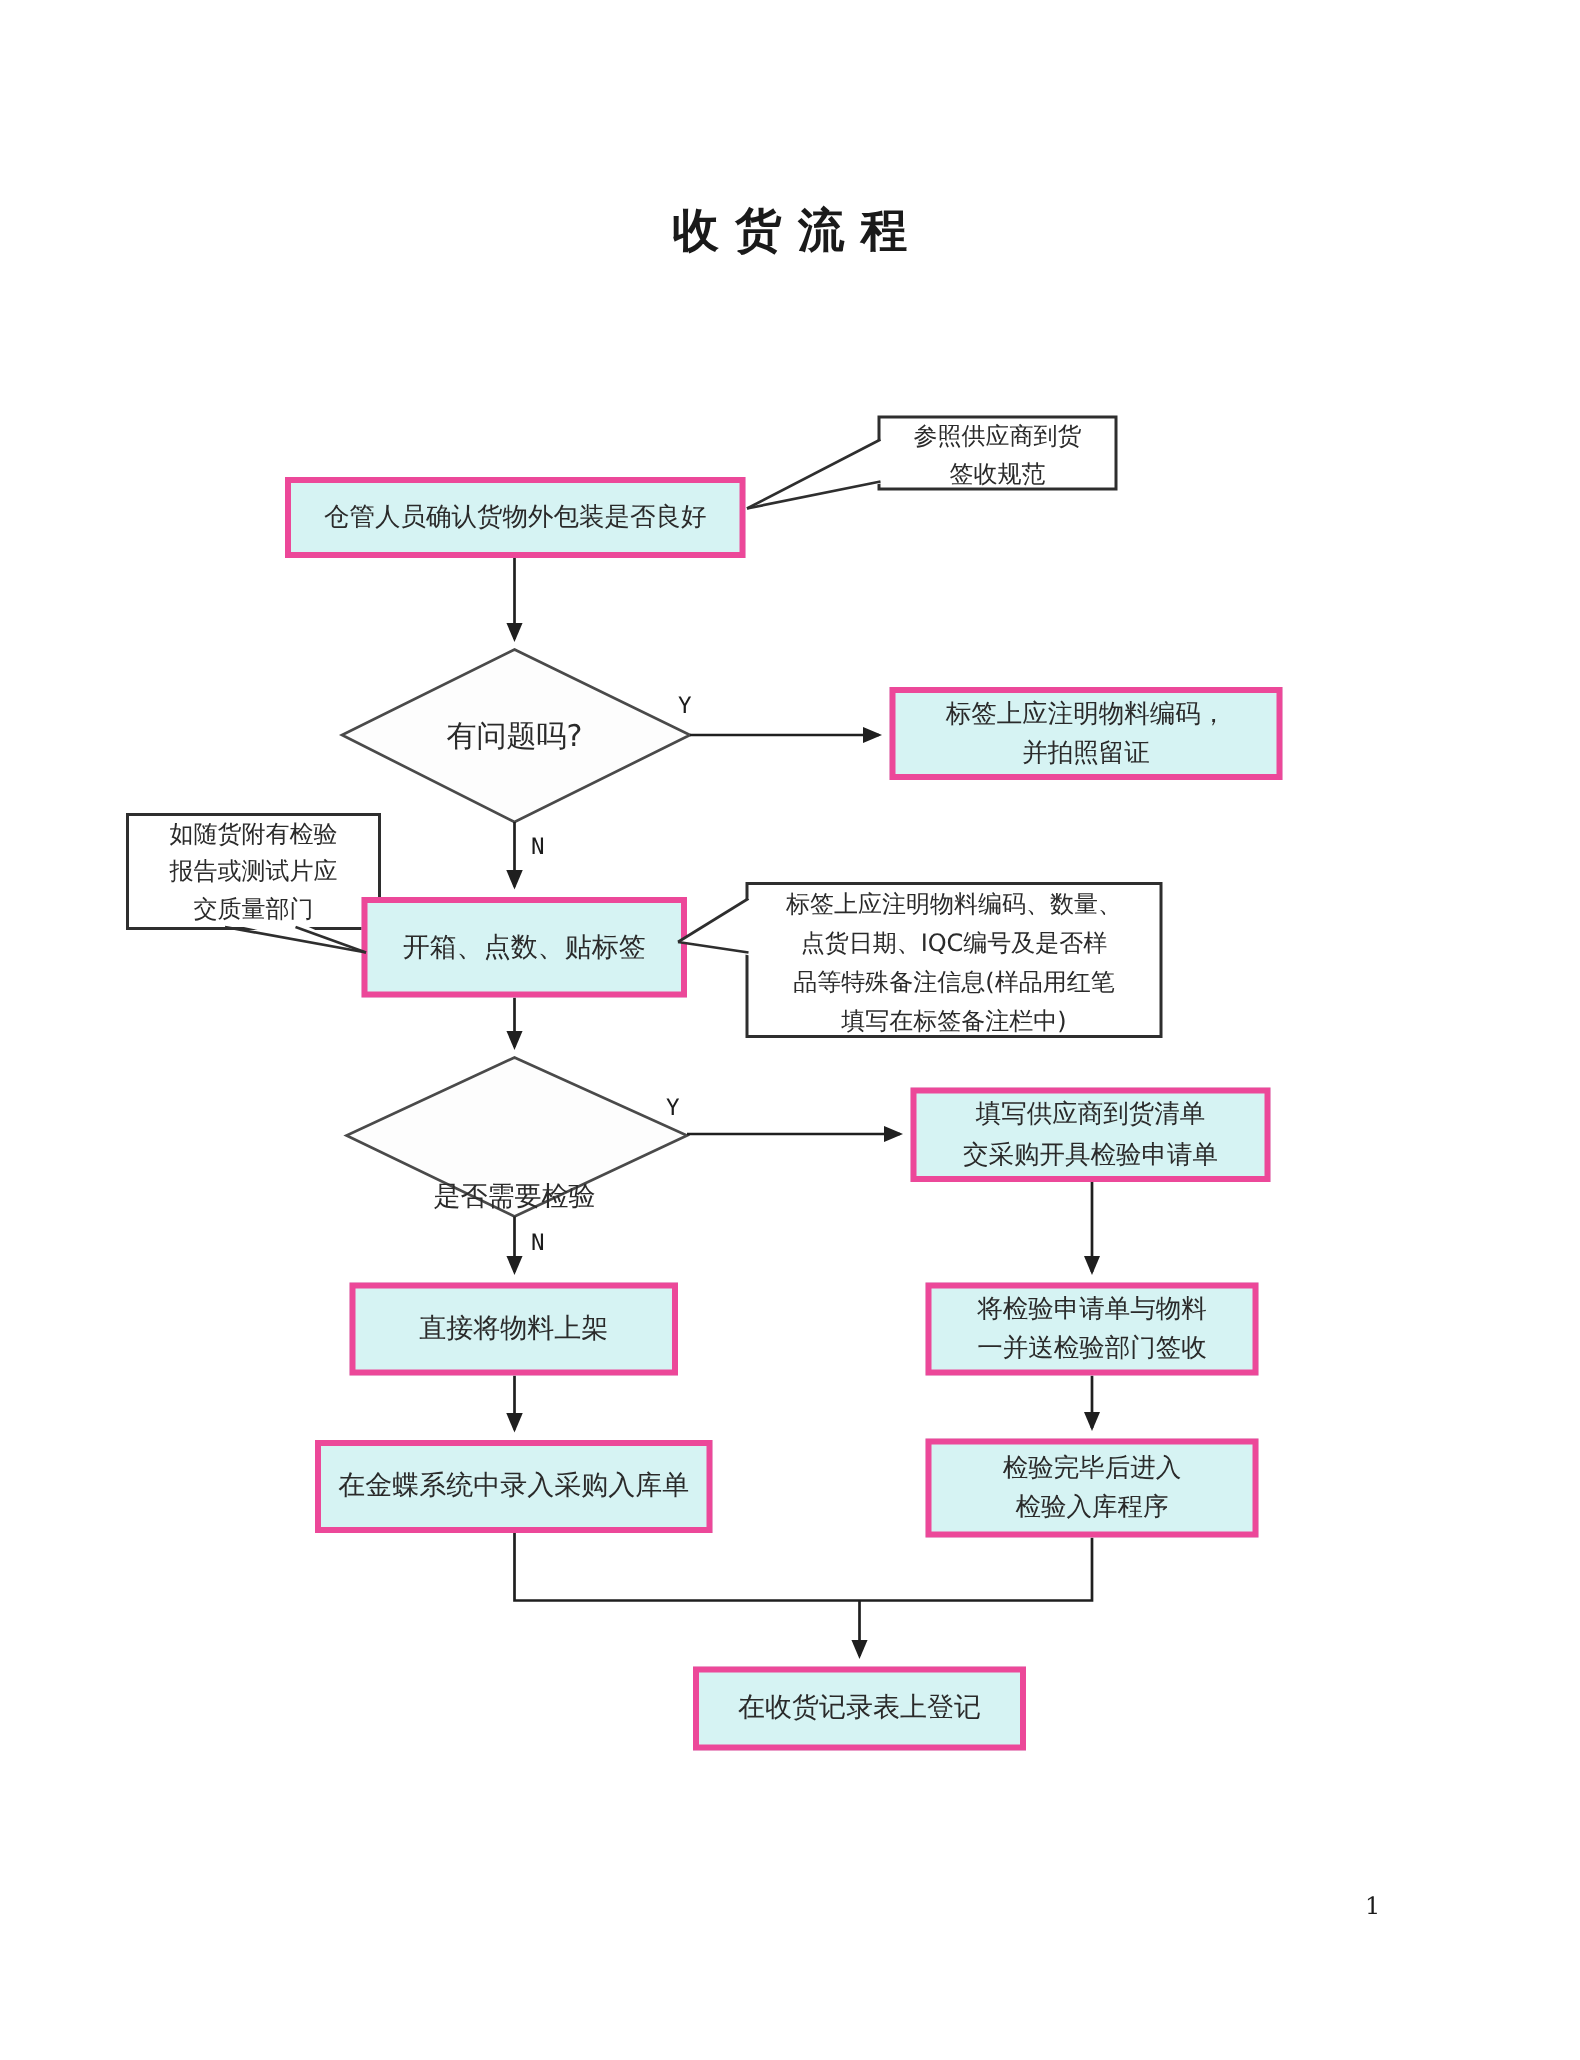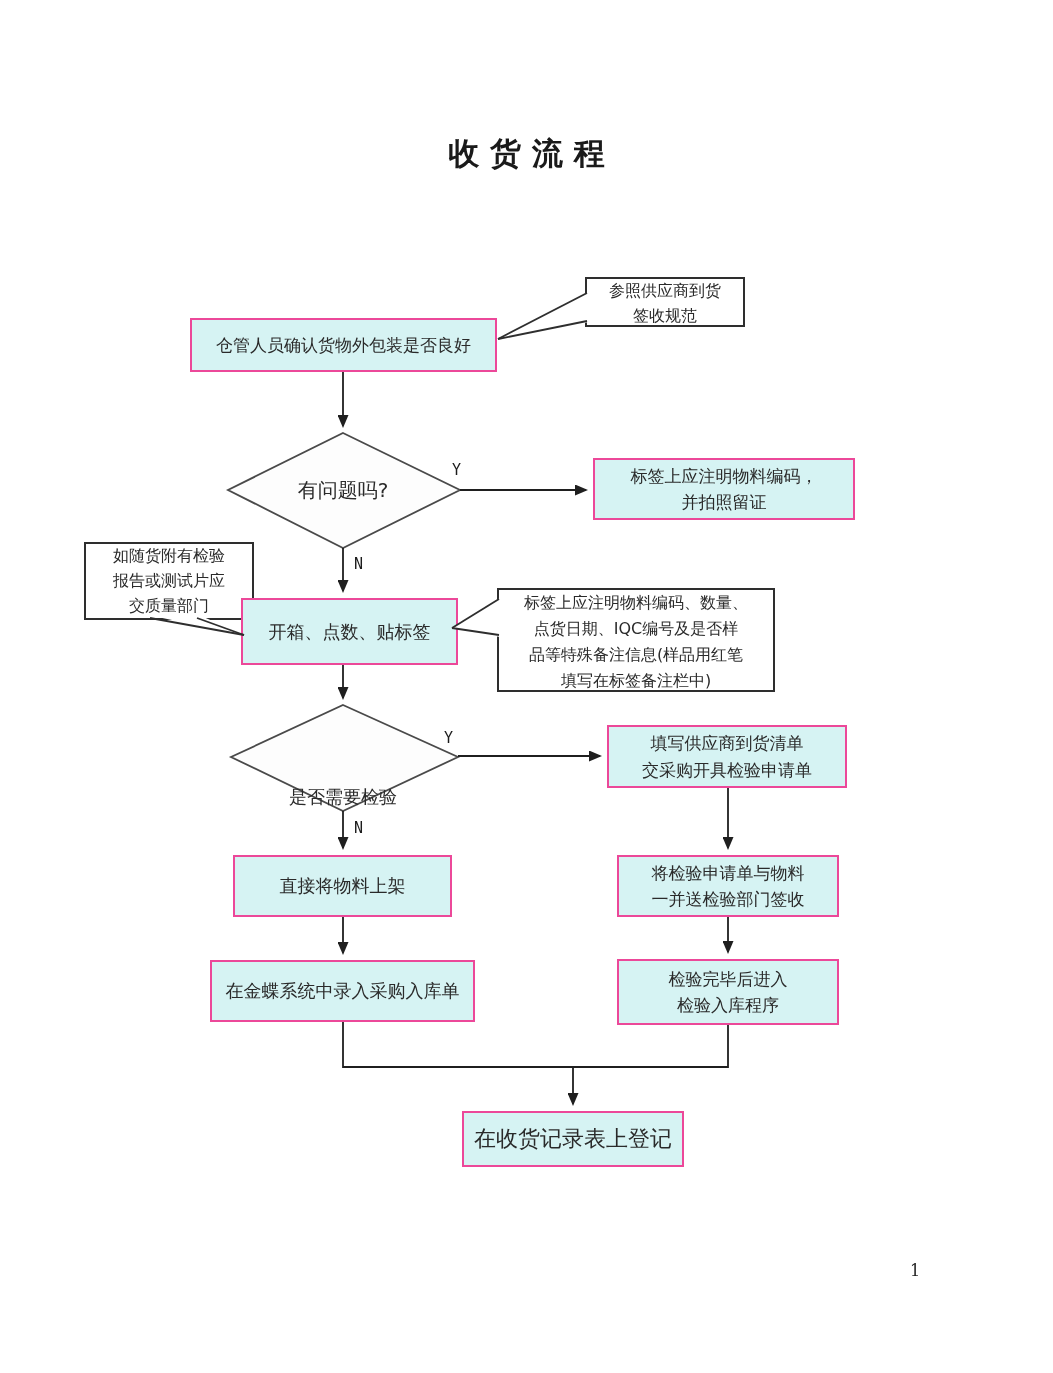--- a/index.html
+++ b/index.html
@@ -30,21 +30,21 @@
     width: 1053px; height: 1373px;
   }
   .connector-layer { z-index: 1; }
   .tail-layer { z-index: 3; pointer-events: none; }
   .node, .callout, .diamond-label, .edge-label, .page-number {
     position: absolute;
     z-index: 2;
   }
   .node {
     background: #d6f3f3;
-    border: 2px solid #ec4899;
+    border: 4px solid #ec4899;
     display: flex;
     flex-direction: column;
     align-items: center;
     justify-content: center;
     text-align: center;
     font-size: 17px;
     line-height: 1.55;
     color: #2a2a2a;
   }
   .callout {
@@ -162,21 +162,21 @@
 
   <div class="node" style="left:210px; top:945px; width:265px; height:62px; font-size:18px;">
     <span>在金蝶系统中录入采购入库单</span>
   </div>
 
   <div class="node" style="left:617px; top:944px; width:222px; height:66px;">
     <span>检验完毕后进入</span>
     <span>检验入库程序</span>
   </div>
 
-  <div class="node" style="left:462px; top:1096px; width:222px; height:56px; font-size:22px;">
+  <div class="node" style="left:462px; top:1096px; width:222px; height:56px; font-size:18px;">
     <span>在收货记录表上登记</span>
   </div>
 
   <div class="edge-label" style="left:452px; top:446px;">Y</div>
   <div class="edge-label" style="left:354px; top:540px;">N</div>
   <div class="edge-label" style="left:444px; top:714px;">Y</div>
   <div class="edge-label" style="left:354px; top:804px;">N</div>
 
   <svg class="layer tail-layer" viewBox="0 0 1053 1373">
     <g>

